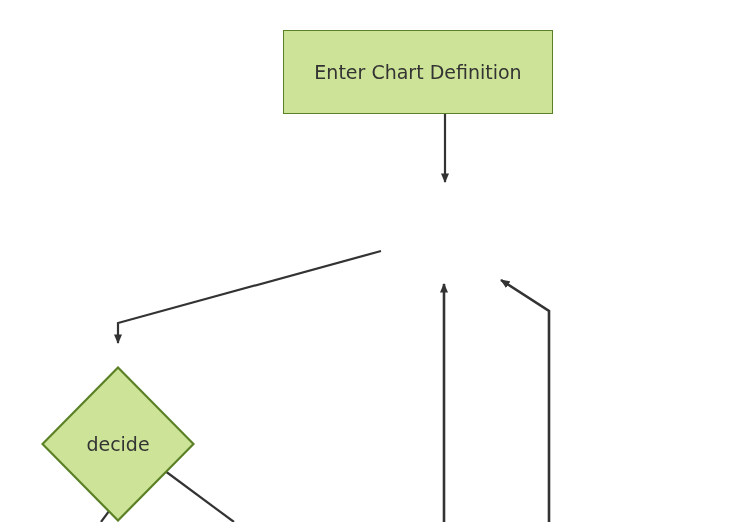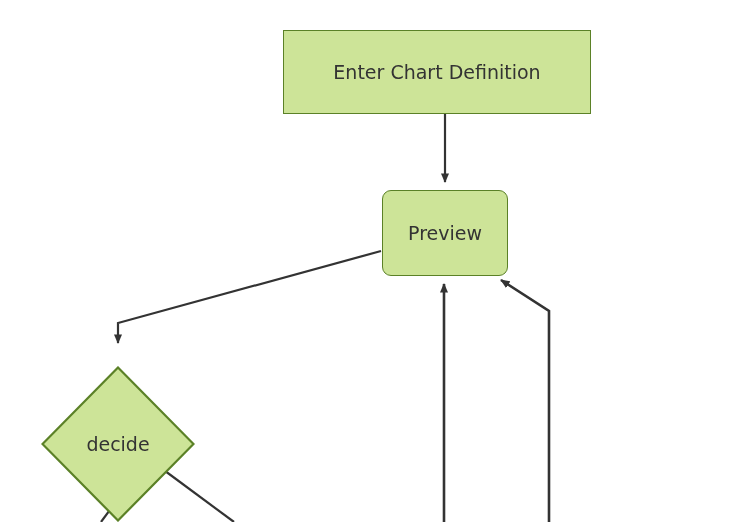--- a/index.html
+++ b/index.html
@@ -63,21 +63,21 @@
     position: relative;
     z-index: 1;
   }
   .node-label {
     pointer-events: none;
   }
   
   #node-enter-chart-definition {
     left: 283px;
     top: 30px;
-    width: 308px;
+    width: 270px;
     height: 84px;
   }
   #node-preview {
     left: 382px;
     top: 190px;
     width: 126px;
     height: 86px;
   }
   #node-decide {
     left: 41px;
@@ -108,23 +108,20 @@
 
     <path d="M115,503 L101,522" fill="none" stroke="#333333" stroke-width="2.2"></path>
 
     <path d="M157,465 L234,522" fill="none" stroke="#333333" stroke-width="2.2"></path>
   </svg>
 
   <div class="node node-rect" id="node-enter-chart-definition">
     <span class="node-label">Enter Chart Definition</span>
   </div>
 
-  <div class="node node-rounded" id="node-preview">
-    <span class="node-label">Preview</span>
-  </div>
 
   <div class="node node-diamond" id="node-decide">
     <svg class="diamond-shape" viewBox="0 0 154 156" preserveAspectRatio="none" xmlns="http://www.w3.org/2000/svg">
       <polygon points="77,1.5 152.5,78 77,154.5 1.5,78" fill="#cde498" stroke="#5b8127" stroke-width="2.2"></polygon>
     </svg>
     <span class="node-label">decide</span>
   </div>
 
 </div>
 

